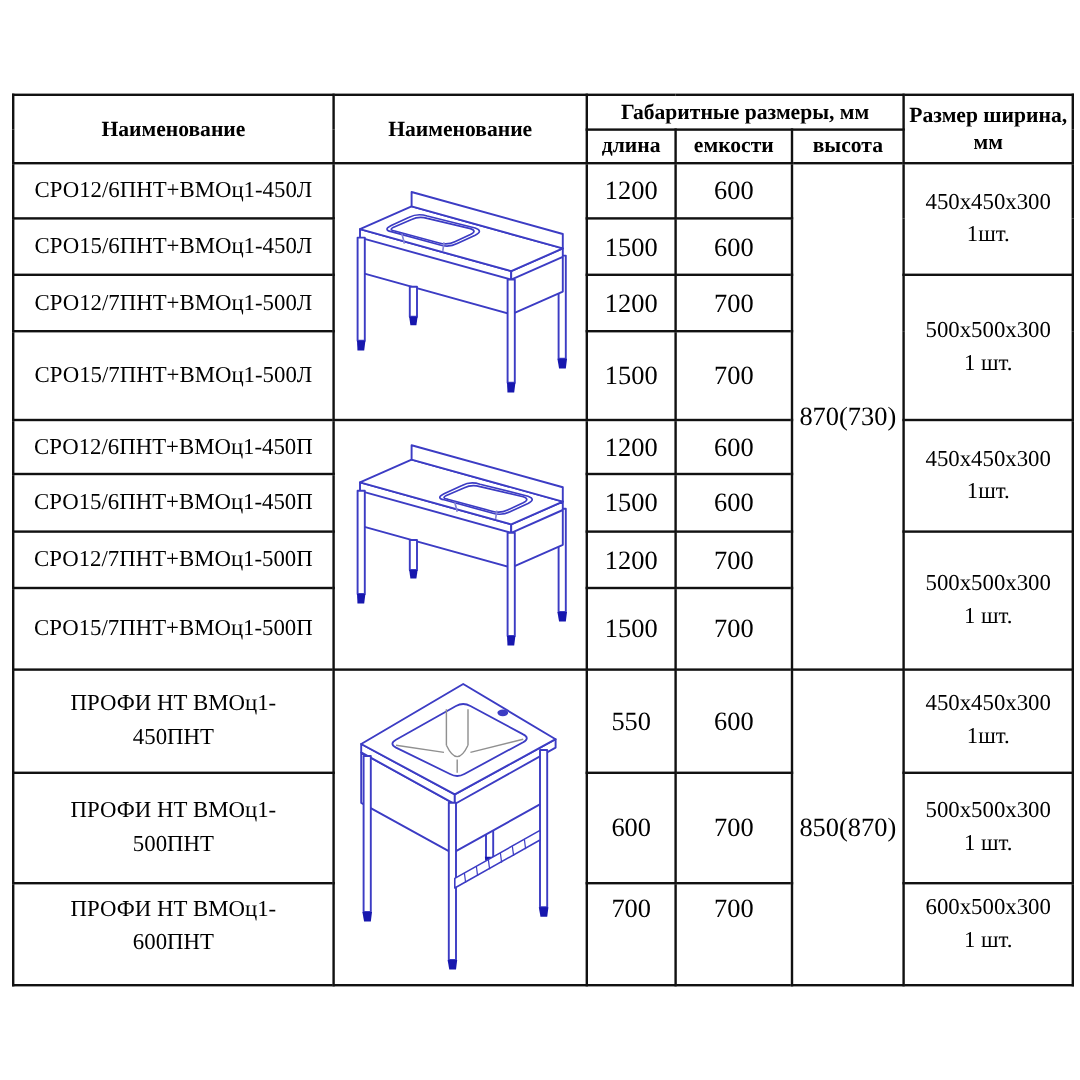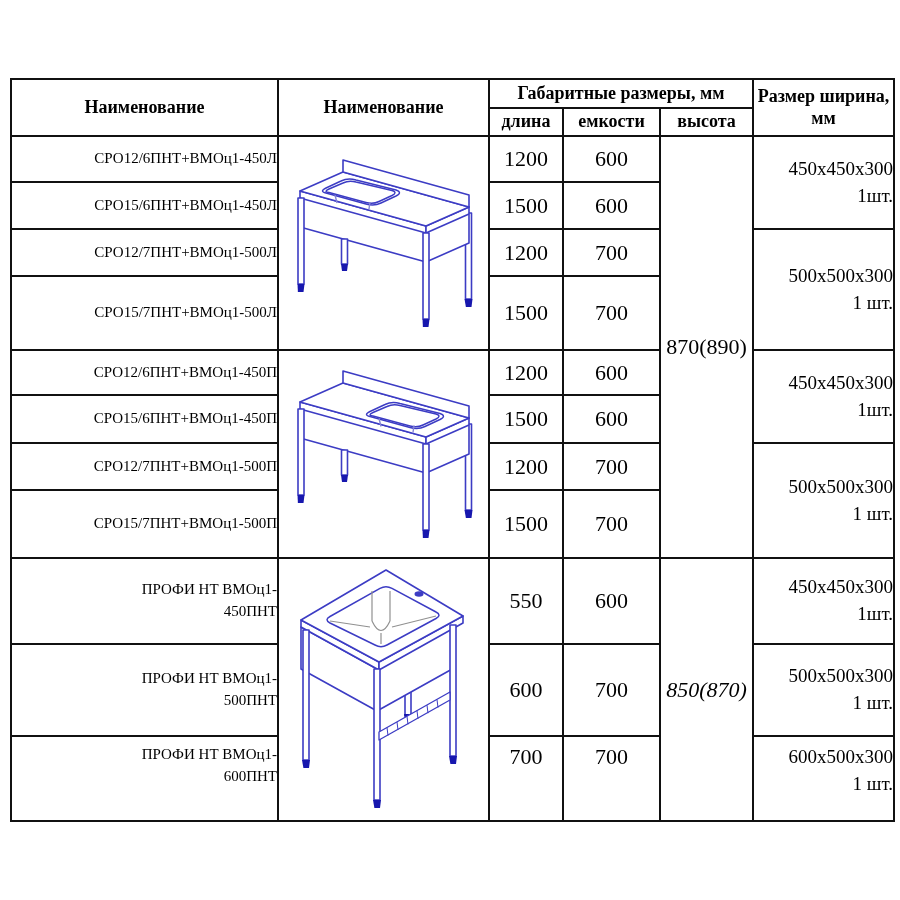--- a/index.html
+++ b/index.html
@@ -23,42 +23,42 @@
     vertical-align:middle;
   }
   td.hdr{
     font-weight:bold;
     font-size:18px;
     text-align:center;
     line-height:1.2;
     padding:2px 4px;
   }
   td.name{
-    font-size:15px;
-    text-align:right;
+    font-size:19px;
+    text-align:center;
     padding:4px 4px 4px 7px;
     white-space:pre-line;
     line-height:1.45;
   }
   td.num{
     font-size:22px;
     text-align:center;
   }
   td.cap{
     font-size:19px;
-    text-align:right;
+    text-align:center;
     line-height:1.42;
   }
   td.img{
     text-align:center;
     vertical-align:middle;
     padding:0;
   }
   tr.vtop td{vertical-align:top;padding-top:7px;}
-  td.htop{vertical-align:top;padding-top:32px;font-style:italic;}
+  td.htop{vertical-align:top;padding-top:32px;}
   svg{display:block;margin:0 auto;}
 </style>
 </head>
 <body>
 
 <div class="sheet">
 <table class="spec">
   <colgroup>
     <col style="width:267px">
         <col style="width:211px">
@@ -104,21 +104,21 @@
             <path d="M55,121 h7 l-1,7 h-5 z" fill="#1717ae" stroke="none"></path>
             <rect x="12" y="55" width="6" height="86" fill="#fff"></rect>
             <path d="M11.5,141 h7 l-1,8 h-5.6 z" fill="#1717ae" stroke="none"></path>
             <rect x="137" y="90" width="6" height="86" fill="#fff"></rect>
             <path d="M136.5,176 h7 l-1,8 h-5.6 z" fill="#1717ae" stroke="none"></path>
           </g>
         </svg>
       </td>
       <td class="num">1200</td>
       <td class="num">600</td>
-      <td class="num" rowspan="8">870(890)</td>
+      <td class="num" rowspan="8">870(730)</td>
       <td class="cap" rowspan="2">
         <div>450х450х300</div>
         <div>1шт.</div>
       </td>
     </tr>
     <tr style="height:47px">
       <td class="name">СРО15/6ПНТ+ВМОц1-450Л</td>
       <td class="num">1500</td>
       <td class="num">600</td>
     </tr>

